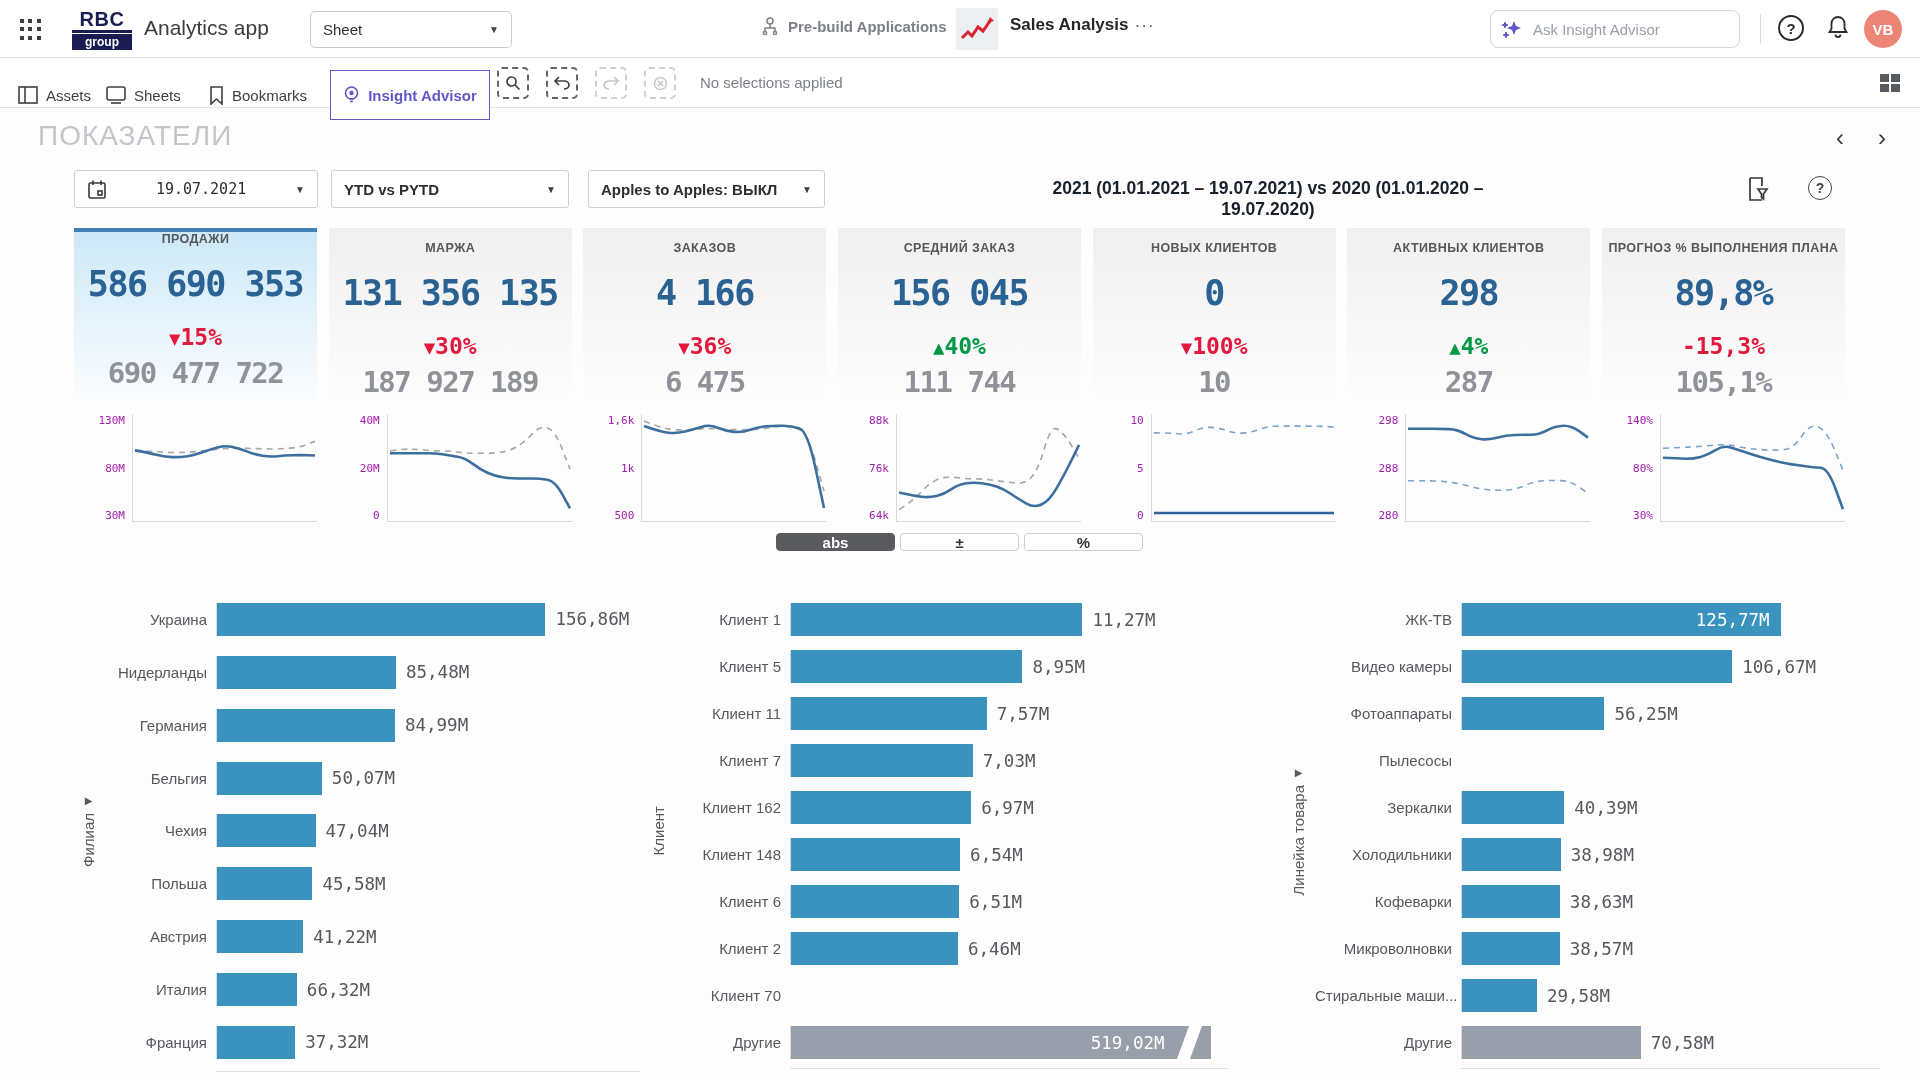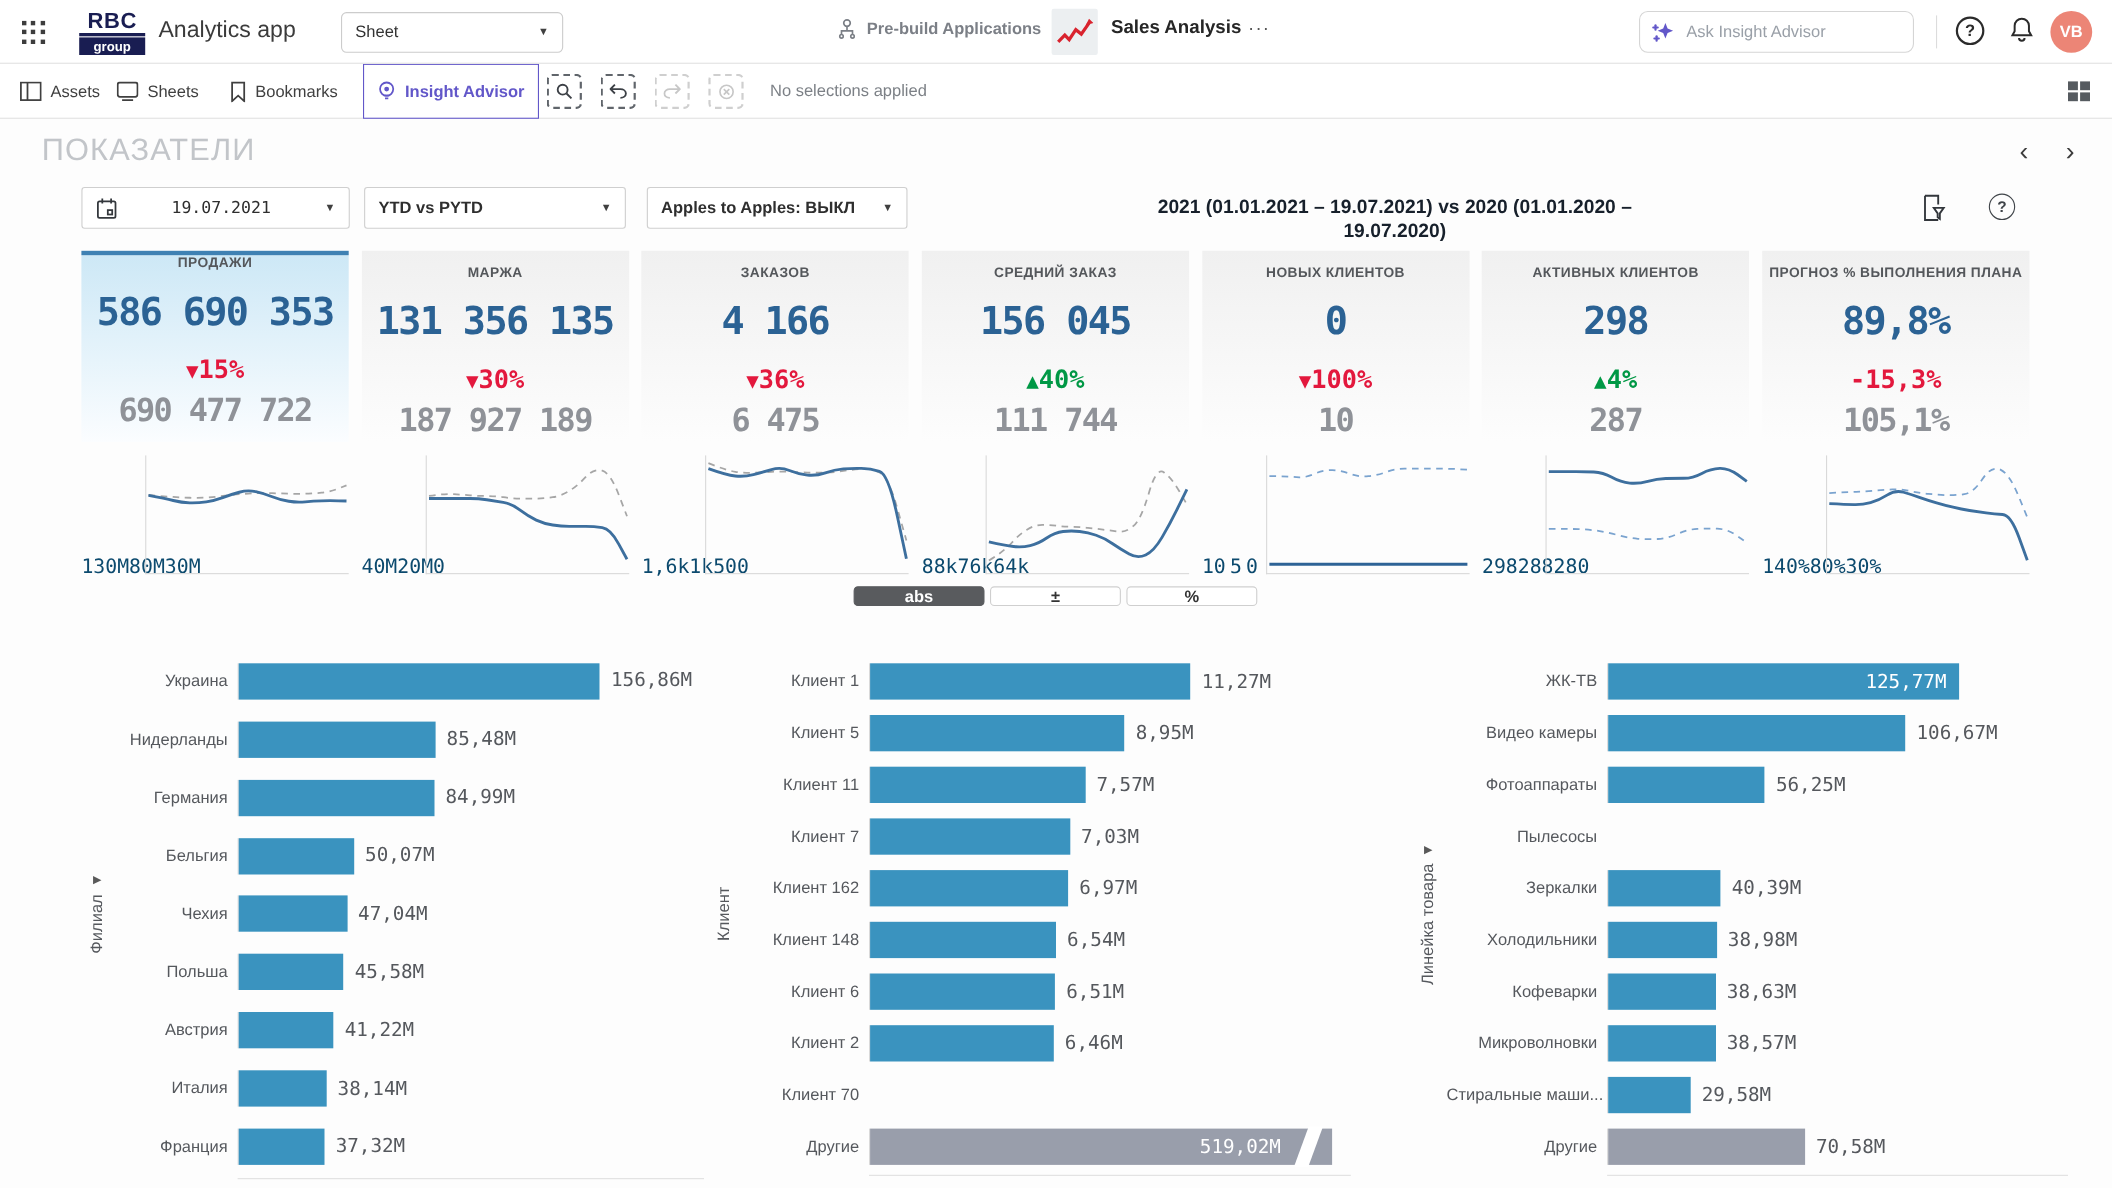--- a/index.html
+++ b/index.html
@@ -43,21 +43,21 @@
                 font-size:15px; font-weight:bold; color:#2b2b2b; cursor:pointer; background:#fff; }
   #help-top { left:1778px; }
   #bell { position:absolute; left:1826px; top:14px; cursor:pointer; }
   #avatar { position:absolute; left:1864px; top:10px; width:38px; height:38px; border-radius:50%;
             background:#ec8576; color:#fff; font-weight:bold; font-size:15px; display:flex;
             align-items:center; justify-content:center; cursor:pointer; }
 
   
   #toolbar { position:absolute; left:0; top:58px; width:1920px; height:50px; background:#fff;
              border-bottom:1px solid #e2e2e2; z-index:4; }
-  .tb-tab { position:absolute; top:0; height:50px; display:flex; align-items:center; gap:8px;
+  .tb-tab { position:absolute; top:12px; height:50px; display:flex; align-items:center; gap:8px;
             font-size:15px; color:#404040; cursor:pointer; padding:0 4px; }
   .tb-tab svg { display:block; }
   #tab-assets { left:14px; } #tab-sheets { left:102px; } #tab-bookmarks { left:205px; }
   #tab-ia { left:330px; width:160px; justify-content:center; border:1px solid #6257c9;
             color:#6257c9; font-weight:bold; background:#fff; }
   .sel-ico { position:absolute; top:9px; width:32px; height:32px; border:2px dashed #60656b;
              border-radius:5px; display:flex; align-items:center; justify-content:center; cursor:pointer;
              color:#3c4046; font-size:15px; background:#fff; }
   .sel-ico.disabled { border-color:#cfcfcf; color:#c7c7c7; cursor:default; }
   #sel-status { position:absolute; left:700px; top:16px; font-size:15px; color:#7c8086; }
@@ -98,23 +98,23 @@
   .kpi-delta { font-family:"DejaVu Sans Mono",monospace; font-size:23px; font-weight:bold; margin-top:20px; }
   .kpi-delta.neg { color:#e3183d; } .kpi-delta.pos { color:#009845; }
   .kpi-delta .tri { font-size:19px; }
   .kpi-prev { font-family:"DejaVu Sans Mono",monospace; font-size:29px; font-weight:bold;
               color:#8f9298; margin-top:6px; letter-spacing:-1.5px; white-space:nowrap; }
 
   
   #spark-row { position:absolute; left:74px; top:412px; width:1771px; height:116px;
                display:flex; justify-content:space-between; }
   .spark { width:243px; height:116px; display:flex; }
-  .spark .ticks { width:58px; height:108px; margin-top:2px; display:flex; flex-direction:row;
+  .spark .ticks { width:58px; height:108px; margin-top:2px; display:flex; flex-direction:column;
                   justify-content:space-between; align-items:flex-end; padding-right:7px;
-                  font-family:"DejaVu Sans Mono",monospace; font-size:18px; color:#0c4a6e; }
+                  font-family:"DejaVu Sans Mono",monospace; font-size:11px; color:#a21caf; }
   .spark .ticks span { line-height:13px; }
   .spark .plot { width:185px; height:108px; margin-top:2px; border-left:1px solid #d9d9d9;
                  border-bottom:1px solid #d9d9d9; }
 
   
   #toggle-row { position:absolute; left:776px; top:533px; display:flex; gap:5px; }
   .tgl { width:119px; height:18px; border-radius:4px; font-size:15px; font-weight:bold;
          display:flex; align-items:center; justify-content:center; cursor:pointer;
          background:#fff; border:1px solid #cfcfcf; color:#333; }
   .tgl.on { background:#595b5e; border-color:#595b5e; color:#fff; }
@@ -511,21 +511,21 @@
         <div class="bar-label">Австрия</div>
         <div class="bar-plot">
           <div class="bar" style="width: 20.41%;"></div>
           <div class="bar-value mono">41,22M</div>
         </div>
       </div>
       <div class="bar-row">
         <div class="bar-label">Италия</div>
         <div class="bar-plot">
           <div class="bar" style="width: 18.88%;"></div>
-          <div class="bar-value mono">38,14M</div>
+          <div class="bar-value mono">66,32M</div>
         </div>
       </div>
       <div class="bar-row">
         <div class="bar-label">Франция</div>
         <div class="bar-plot">
           <div class="bar" style="width: 18.48%;"></div>
           <div class="bar-value mono">37,32M</div>
         </div>
       </div>
     </div>

